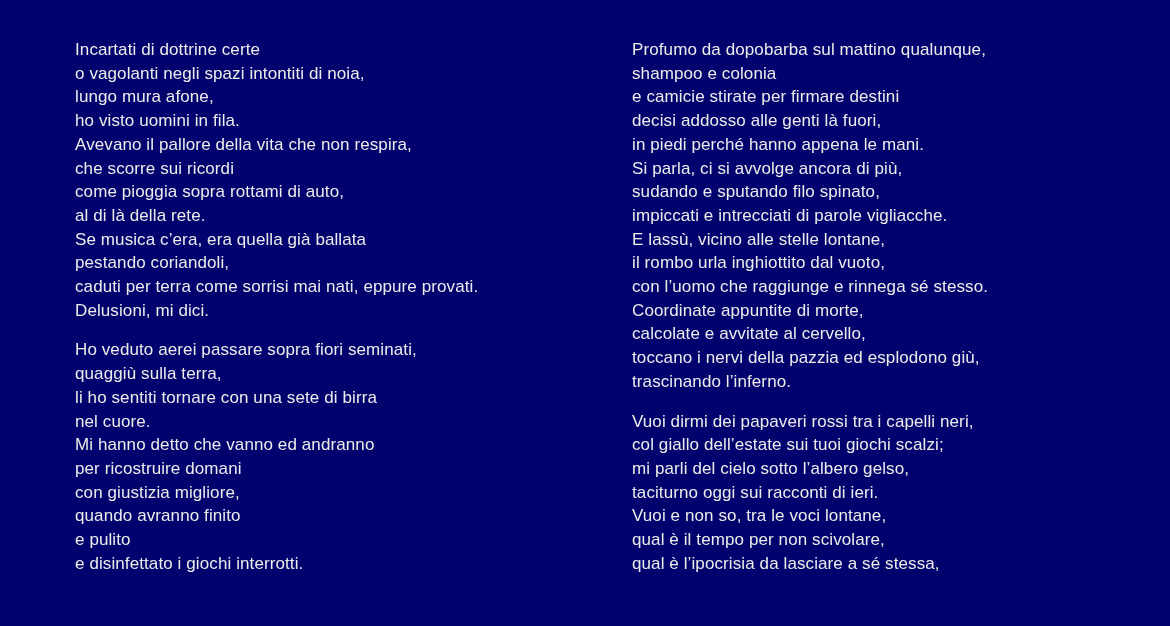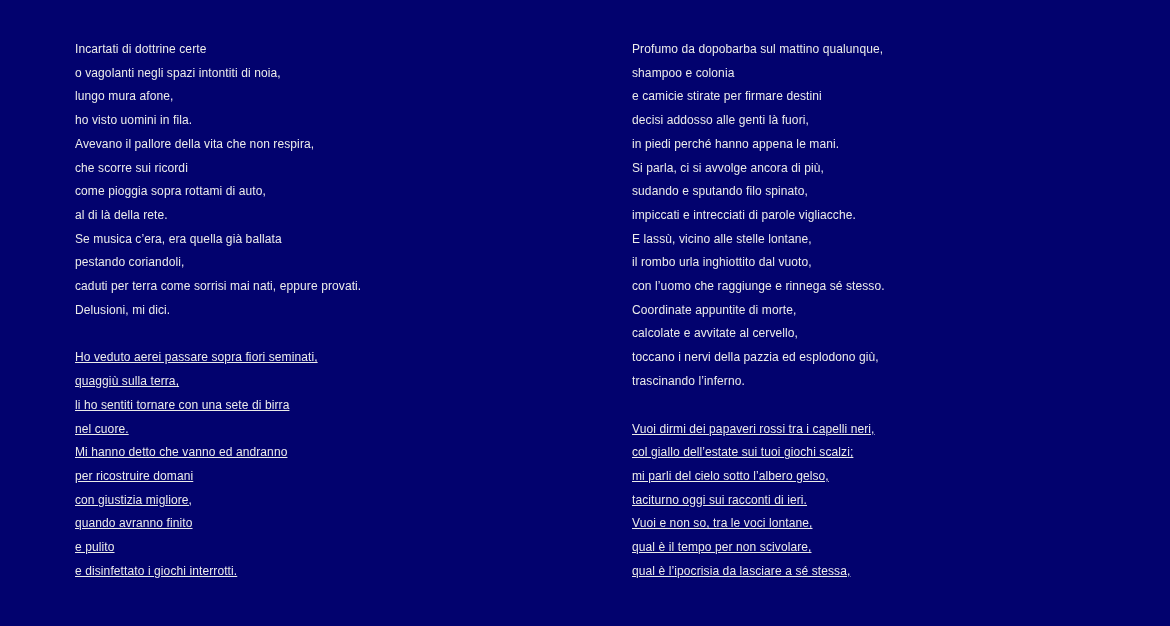--- a/index.html
+++ b/index.html
@@ -19,32 +19,31 @@
     font-family:"Liberation Sans", sans-serif;
   }
   .poem-page{
     position:absolute;
     inset:0;
   }
   .poem-column{
     position:absolute;
     top:38px;
     color:var(--fg);
-    font-size:12px;
+    font-size:17px;
     line-height:23.7px;
     letter-spacing:0.1px;
   }
   .poem-column-left{ left:75px;  width:520px; }
   .poem-column-right{ left:632px; width:560px; }
   .stanza{
     white-space:pre-line;
   }
   .stanza + .stanza{
-    margin-top:24px;
-    text-decoration:underline;
+    margin-top:16px;
   }
 </style>
 </head>
 <body>
 
 <div class="poem-page">
   <div class="poem-column poem-column-left">
     <div class="stanza">Incartati di dottrine certe
 o vagolanti negli spazi intontiti di noia,
 lungo mura afone,

